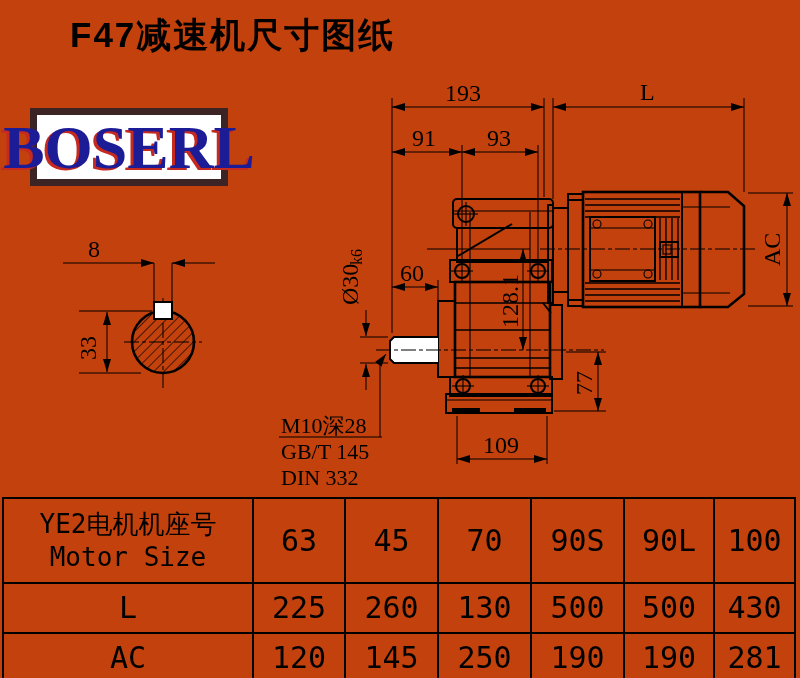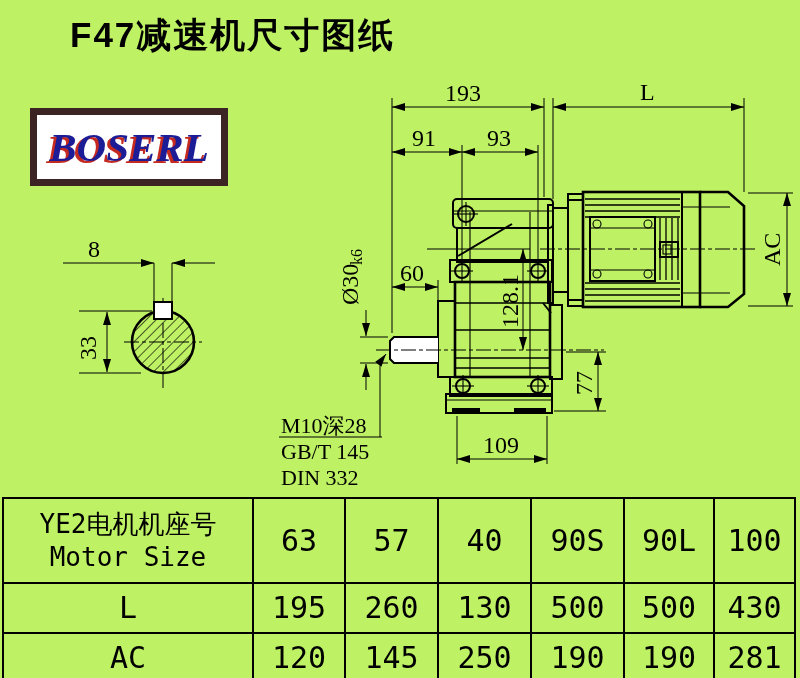--- a/index.html
+++ b/index.html
@@ -1,25 +1,25 @@
 <!DOCTYPE html>
 <html><head>
 <meta charset="utf-8">
 <style>
   html,body{margin:0;padding:0;background:#fff;}
-  #stage{position:relative;width:800px;height:678px;background:#bef264;overflow:hidden;
+  #stage{position:relative;width:800px;height:678px;background:#c2410c;overflow:hidden;
          font-family:"Liberation Sans",sans-serif;color:#000;}
   
   #title{position:absolute;left:70px;top:12px;font-size:35px;font-weight:bold;
          letter-spacing:2px;white-space:nowrap;}
   
   #logo{position:absolute;left:30px;top:108px;width:184px;height:64px;
         border:7px solid #3c2424;background:#fff;display:flex;align-items:center;justify-content:center;}
-  #logo .txt{font-family:"Liberation Serif",serif;font-weight:bold;font-size:41px;
-             color:#1c1c96;text-shadow:-3px 2px 0 #c52a20;line-height:1;font-style:italic;}
+  #logo .txt{font-family:"Liberation Serif",serif;font-weight:bold;font-size:62px;
+             color:#1c1c96;text-shadow:-3px 2px 0 #c52a20;line-height:1;}
   
   #draw{position:absolute;left:0;top:0;}
   .obj{stroke:#000;fill:none;stroke-width:2;}
   .objf{stroke:#000;fill:#fff;stroke-width:2;}
   .heavy{stroke:#000;fill:none;stroke-width:2.6;}
   .thin{stroke:#000;fill:none;stroke-width:1.1;}
   .fin{stroke:#000;fill:none;stroke-width:1.3;}
   .ext{stroke:#000;fill:none;stroke-width:1;}
   .dimline{stroke:#000;fill:none;stroke-width:1;}
   .cline{stroke:#000;fill:none;stroke-width:1;stroke-dasharray:15 3 4 3;}
@@ -232,29 +232,29 @@
         <col style="width:90px">
         <col style="width:81px">
     </colgroup>
     <tbody>
         <tr class="r1">
       <td class="hdr">
         <div>YE2电机机座号</div>
         <div>Motor Size</div>
       </td>
       <td>63</td>
-      <td>57</td>
-      <td>40</td>
+      <td>45</td>
+      <td>70</td>
       <td>90S</td>
       <td>90L</td>
       <td>100</td>
     </tr>
     <tr class="rv">
       <td>L</td>
-      <td>195</td>
+      <td>225</td>
       <td>260</td>
       <td>130</td>
       <td>500</td>
       <td>500</td>
       <td>430</td>
     </tr>
     <tr class="rv">
       <td>AC</td>
       <td>120</td>
       <td>145</td>

